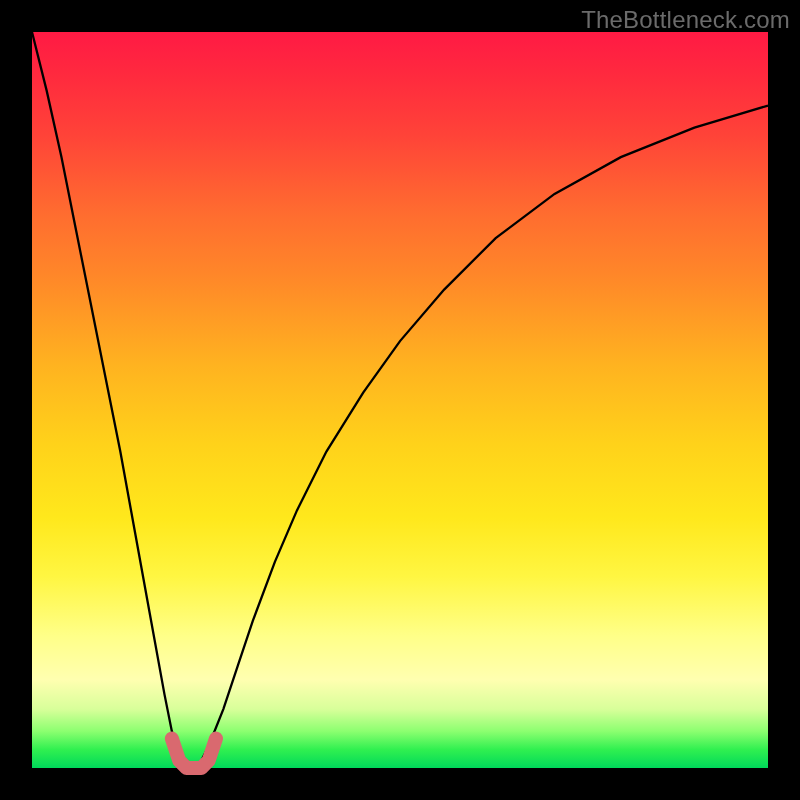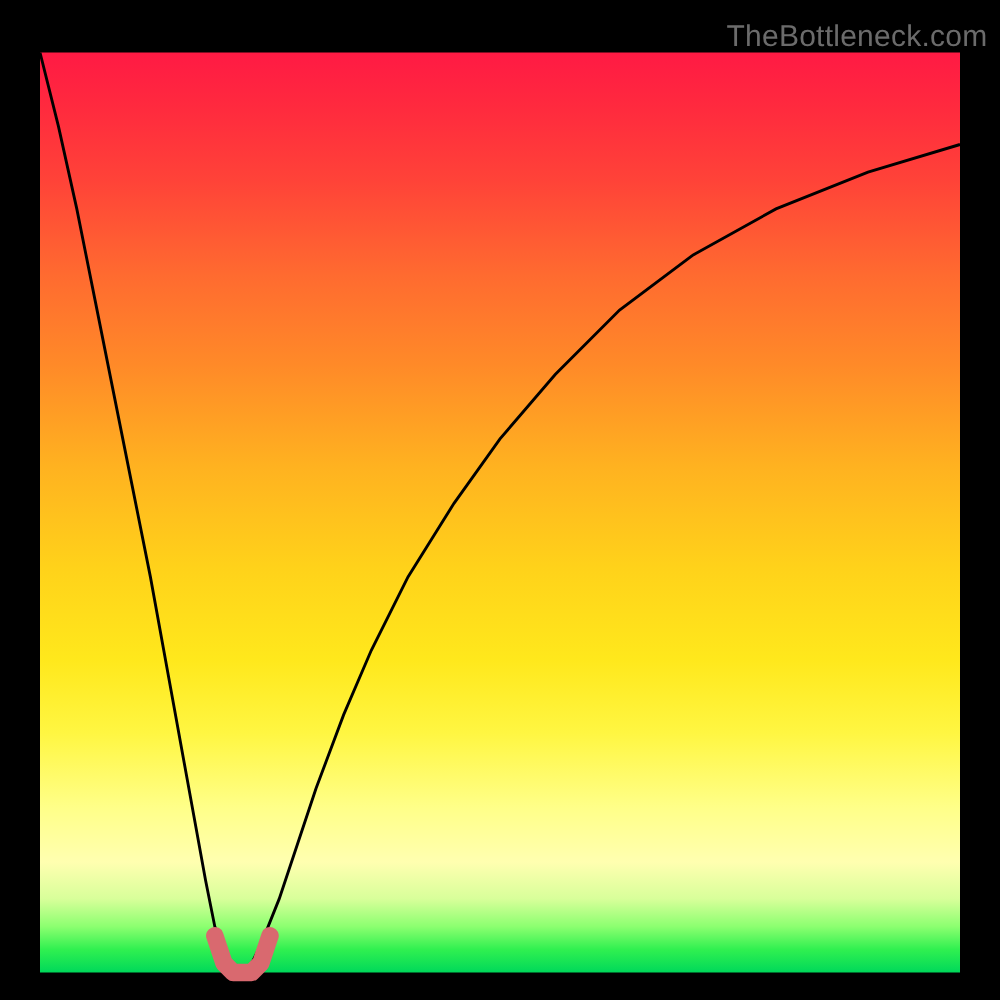--- a/index.html
+++ b/index.html
@@ -7,21 +7,21 @@
     padding: 0;
     width: 800px;
     height: 800px;
     background: #000;
     overflow: hidden;
     font-family: Arial, Helvetica, sans-serif;
   }
   .frame {
     position: absolute;
     left: 0;
-    top: 10px;
+    top: 0;
     width: 800px;
     height: 736px;
     background: #000;
   }
   .plot {
     position: absolute;
     left: 32px;
     top: 32px;
     width: 736px;
     height: 736px;

